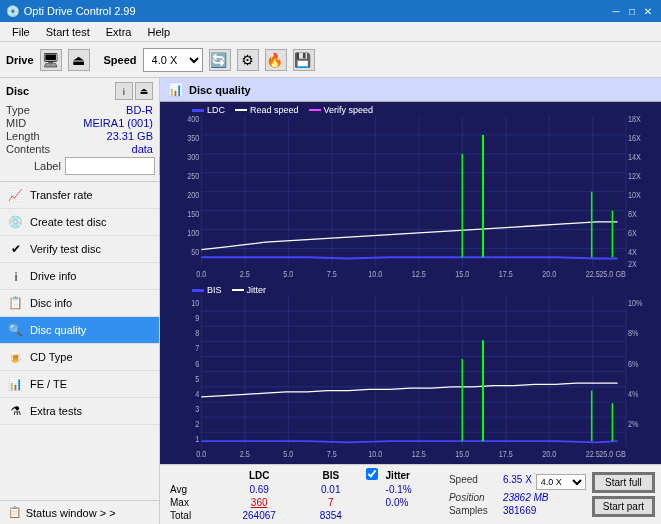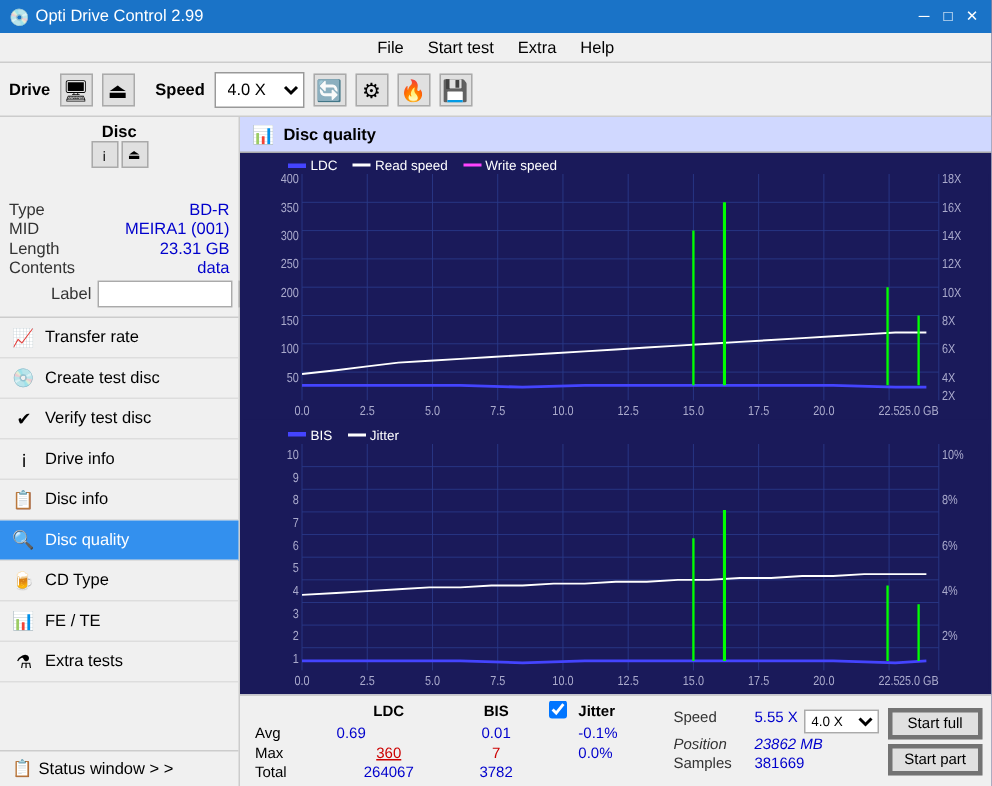--- a/index.html
+++ b/index.html
@@ -5,38 +5,38 @@
     * { box-sizing: border-box; margin: 0; padding: 0; }
     body { font-family: 'Segoe UI', Tahoma, Geneva, Verdana, sans-serif; font-size: 11px; background: #f0f0f0; width: 661px; height: 524px; overflow: hidden; }
     
     
     .titlebar { background: #1a73c7; color: white; height: 22px; display: flex; align-items: center; justify-content: space-between; padding: 0 6px; font-size: 11px; }
     .titlebar-title { display: flex; align-items: center; gap: 4px; }
     .titlebar-controls { display: flex; gap: 2px; }
     .titlebar-btn { width: 14px; height: 14px; display: flex; align-items: center; justify-content: center; font-size: 10px; color: white; cursor: pointer; }
 
     
-    .menubar { background: #f0f0f0; height: 20px; display: flex; align-items: center; padding: 0 4px; border-bottom: 1px solid #ccc; justify-content: center; }
+    .menubar { background: #f0f0f0; height: 20px; display: flex; align-items: center; padding: 0 4px; border-bottom: 1px solid #ccc; }
     .menubar-item { padding: 2px 8px; font-size: 11px; cursor: pointer; }
 
     
     .drivebar { background: #f0f0f0; height: 36px; display: flex; align-items: center; padding: 0 6px; gap: 6px; border-bottom: 1px solid #ccc; }
     .drive-label { font-size: 11px; font-weight: bold; }
     .drive-select { height: 24px; font-size: 11px; background: white; border: 1px solid #999; padding: 0 4px; min-width: 200px; }
     .drive-icon { width: 22px; height: 22px; background: #e0e0e0; border: 1px solid #aaa; display: flex; align-items: center; justify-content: center; cursor: pointer; font-size: 14px; }
     .speed-label { font-size: 11px; font-weight: bold; margin-left: 8px; }
     .speed-select { height: 24px; font-size: 11px; background: white; border: 1px solid #999; padding: 0 4px; width: 60px; }
 
     
     .main { display: flex; height: calc(524px - 78px); }
 
     
     .sidebar { width: 160px; background: #f0f0f0; border-right: 1px solid #ccc; display: flex; flex-direction: column; flex-shrink: 0; }
     .disc-panel { padding: 4px 6px; border-bottom: 1px solid #ccc; }
-    .disc-header { display: flex; align-items: center; justify-content: space-between; margin-bottom: 22px; flex-direction: column; }
+    .disc-header { display: flex; align-items: center; justify-content: space-between; margin-bottom: 4px; }
     .disc-title { font-weight: bold; font-size: 11px; }
     .disc-icons { display: flex; gap: 2px; }
     .disc-icon { width: 18px; height: 18px; background: #e0e0e0; border: 1px solid #aaa; display: flex; align-items: center; justify-content: center; font-size: 9px; cursor: pointer; }
     .disc-row { display: flex; justify-content: space-between; margin: 1px 0; }
     .disc-key { color: #333; font-size: 11px; }
     .disc-val { color: #0000cc; font-size: 11px; }
     .disc-label-row { display: flex; align-items: center; gap: 4px; margin: 2px 0; padding-left: 28px; }
     .disc-label-input { height: 18px; border: 1px solid #aaa; width: 90px; font-size: 10px; padding: 0 2px; }
     .disc-label-btn { width: 18px; height: 18px; background: #e0e0e0; border: 1px solid #aaa; display: flex; align-items: center; justify-content: center; cursor: pointer; }
 
@@ -190,21 +190,21 @@
           <div class="legend-item">
             <div style="width:12px;height:3px;background:#4444ff;"></div>
             <span>LDC</span>
           </div>
           <div class="legend-item">
             <div style="width:12px;height:2px;background:#ffffff;"></div>
             <span>Read speed</span>
           </div>
           <div class="legend-item">
             <div style="width:12px;height:2px;background:#ff44ff;"></div>
-            <span>Write speed</span>
+            <span>Verify speed</span>
           </div>
         </div>
         <svg style="width:100%;height:calc(100% - 14px);display:block;" viewBox="0 0 480 130" preserveAspectRatio="none">
 
           <rect width="480" height="130" fill="#1a1a5a"></rect>
 
           <line x1="38" y1="0" x2="38" y2="120" stroke="#2a3a8a" stroke-width="0.5"></line>
           <line x1="80" y1="0" x2="80" y2="120" stroke="#2a3a8a" stroke-width="0.5"></line>
           <line x1="122" y1="0" x2="122" y2="120" stroke="#2a3a8a" stroke-width="0.5"></line>
           <line x1="164" y1="0" x2="164" y2="120" stroke="#2a3a8a" stroke-width="0.5"></line>
@@ -353,46 +353,46 @@
             <td style="padding:1px 4px;"></td>
             <td style="padding:1px 6px; font-weight:bold; text-align:center;">LDC</td>
             <td style="padding:1px 6px; font-weight:bold; text-align:center;">BIS</td>
             <td style="padding:1px 4px; width:16px;">
               <input type="checkbox" checked="" style="width: 12px; height: 12px;">
             </td>
             <td style="padding:1px 4px; font-weight:bold;">Jitter</td>
           </tr>
           <tr>
             <td style="padding:1px 4px;">Avg</td>
-            <td style="padding:1px 6px; color:#0000cc; ">0.69</td>
+            <td style="padding:1px 6px; color:#0000cc; text-align:center;">0.69</td>
             <td style="padding:1px 6px; color:#0000cc; text-align:center;">0.01</td>
             <td></td>
             <td style="padding:1px 4px; color:#0000cc;">-0.1%</td>
           </tr>
           <tr>
             <td style="padding:1px 4px;margin-top:26px;">Max</td>
             <td style="padding:1px 6px; color:#cc0000; text-align:center;text-decoration:underline;">360</td>
             <td style="padding:1px 6px; color:#cc0000; text-align:center;">7</td>
             <td></td>
             <td style="padding:1px 4px; color:#0000cc;">0.0%</td>
           </tr>
           <tr>
             <td style="padding:1px 4px;">Total</td>
             <td style="padding:1px 6px; color:#0000cc; text-align:center;">264067</td>
-            <td style="padding:1px 6px; color:#0000cc; text-align:center;">3782</td>
+            <td style="padding:1px 6px; color:#0000cc; text-align:center;">8354</td>
             <td></td>
             <td></td>
           </tr>
         </tbody>
           </table>
 
         <div style="display:flex; flex-direction:column; gap:2px; font-size:10px; min-width:110px;">
           <div style="display:flex; gap:4px;">
             <span style="color:#333; width:50px;">Speed</span>
-            <span style="color:#0000cc;">5.55 X</span>
+            <span style="color:#0000cc;">6.35 X</span>
             <select style="font-size:9px; height:16px; border:1px solid #aaa; background:white; width:50px;">
               <option>4.0 X</option>
             </select>
           </div>
           <div style="display:flex; gap:4px;">
             <span style="color:#333; width:50px;font-style:italic;">Position</span>
             <span style="color:#0000cc;font-style:italic;">23862 MB</span>
           </div>
           <div style="display:flex; gap:4px;">
             <span style="color:#333; width:50px;">Samples</span>

